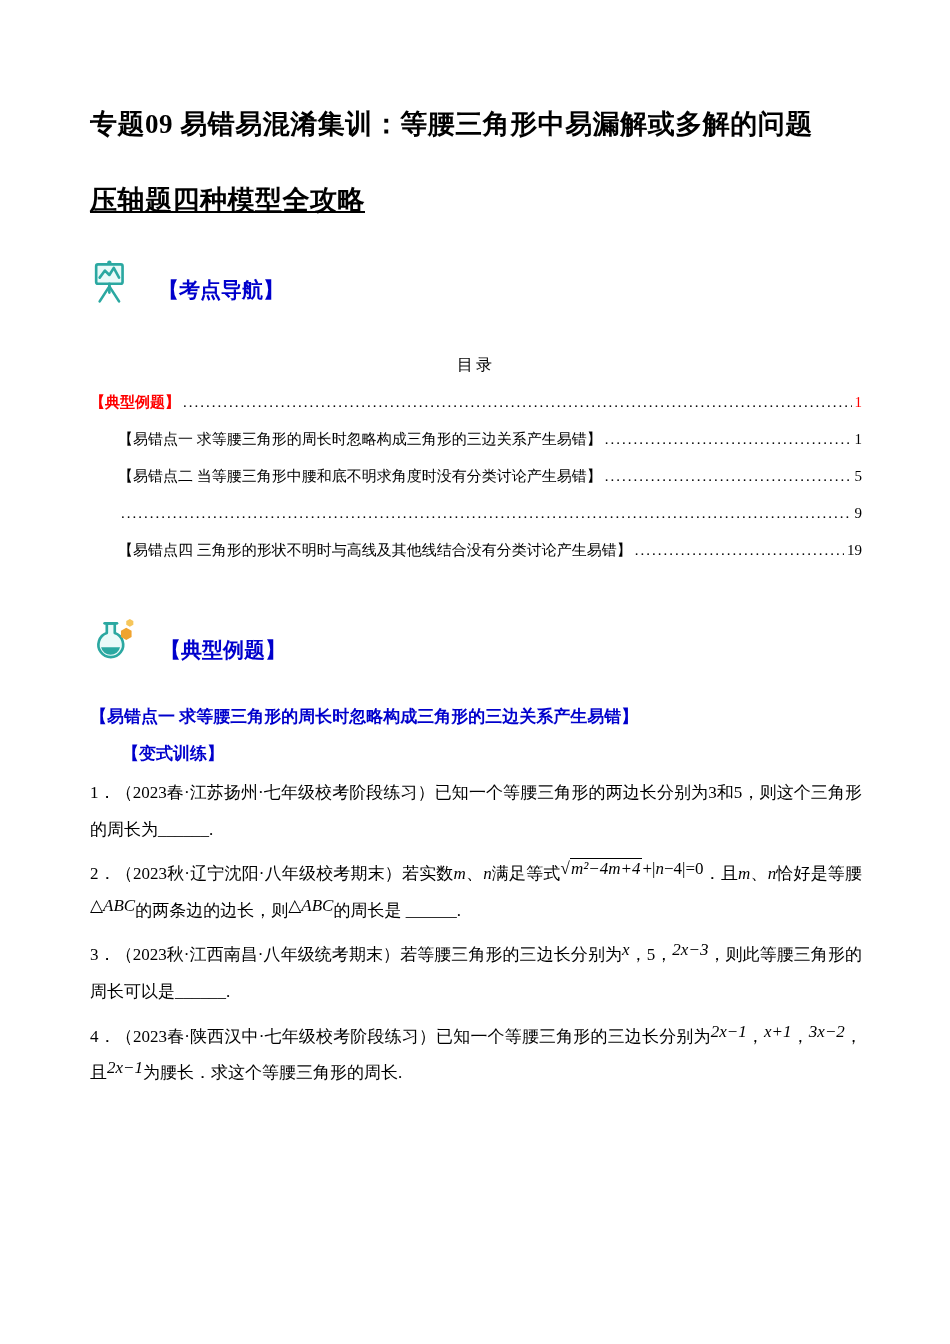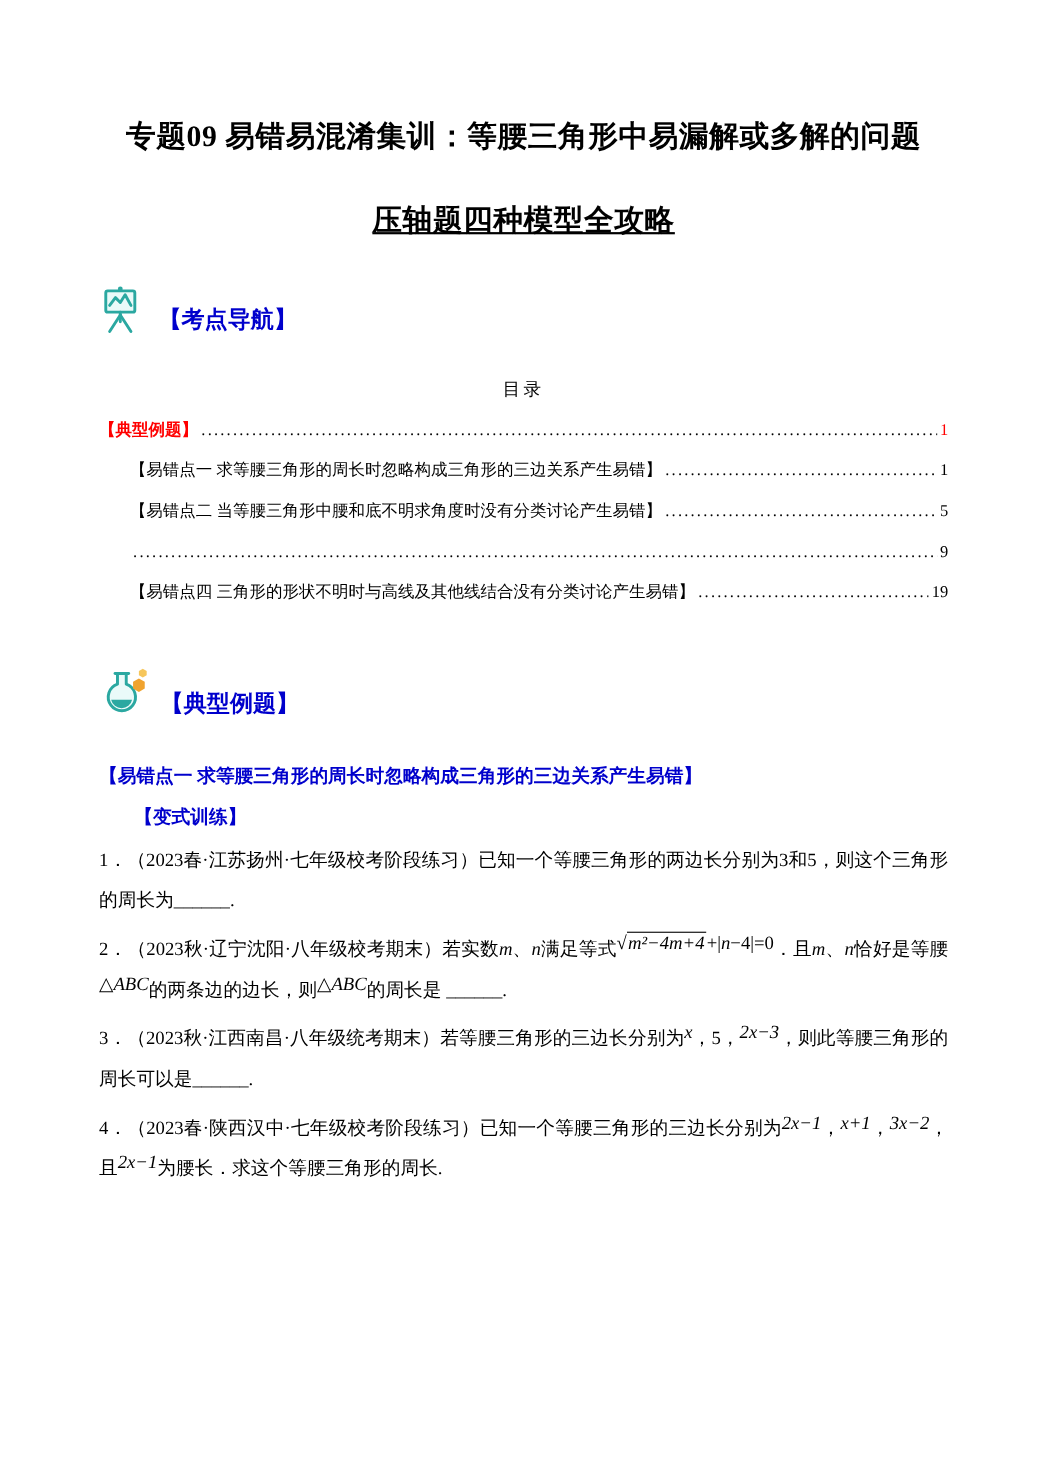--- a/index.html
+++ b/index.html
@@ -11,28 +11,28 @@
     --icon-yellow:#f6c65b;
     --text-black:#000000;
   }
   *{box-sizing:border-box;}
   html,body{margin:0;padding:0;}
   body{
     width:950px;height:1344px;background:#ffffff;overflow:hidden;
     font-family:"Liberation Serif","DejaVu Serif",serif;color:var(--text-black);
   }
   .page{padding:106px 88px 40px 90px;}
-  .doc-title{font-size:27px;font-weight:bold;text-align:center;margin:0;line-height:1.35;letter-spacing:0.5px;}
+  .doc-title{font-size:27px;font-weight:bold;text-align:left;margin:0;line-height:1.35;letter-spacing:0.5px;}
   .doc-title.second{margin-top:40px;text-decoration:underline;}
-  .icon-heading-row{display:flex;align-items:flex-end;gap:10px;margin-top:40px;}
+  .icon-heading-row{display:flex;align-items:flex-end;gap:24px;margin-top:40px;}
   .icon-heading-row.examples{margin-top:56px;}
   .svg-icon{flex:0 0 auto;display:block;}
   .blue-heading{color:var(--heading-blue);font-weight:bold;}
   .big-heading{font-size:21px;line-height:1.25;padding-bottom:2px;}
-  .toc-heading{text-align:center;font-size:16px;margin-top:39px;letter-spacing:3px;}
+  .toc-heading{text-align:center;font-size:16px;margin-top:50px;letter-spacing:3px;}
   .toc-list{margin-top:12px;}
   .toc-row{display:flex;align-items:flex-end;font-size:15px;margin:15px 0;line-height:22px;cursor:pointer;}
   .toc-row.lvl1{padding-left:28px;}
   .toc-row.emph .toc-label{color:var(--toc-red);font-weight:bold;}
   .toc-row.emph .toc-page{color:var(--toc-red);}
   .toc-label{white-space:nowrap;}
   .toc-dots{flex:1 1 auto;overflow:hidden;white-space:nowrap;margin:0 3px;letter-spacing:2px;font-size:15px;line-height:22px;}
   .toc-page{white-space:nowrap;}
   .point-heading{font-size:17px;margin-top:38px;line-height:1.6;}
   .sub-heading{font-size:17px;margin-top:10px;line-height:1.6;margin-left:32px;}

